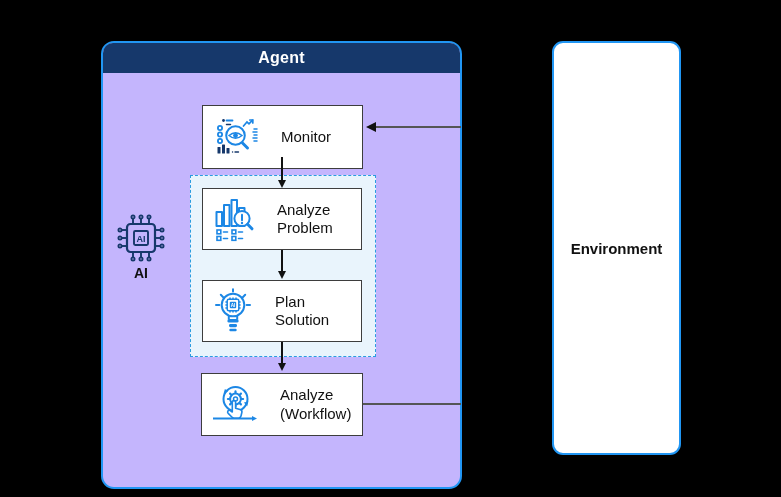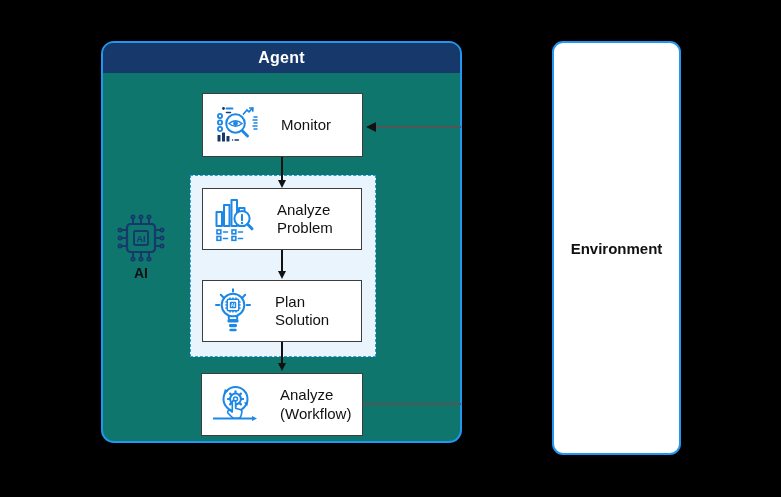--- a/index.html
+++ b/index.html
@@ -4,22 +4,22 @@
 <style>
   html,body { margin:0; padding:0; background:#000; }
   .stage {
     position:relative; width:781px; height:497px; background:#000;
     font-family:"Liberation Sans", sans-serif; overflow:hidden;
   }
   .abs { position:absolute; }
 
   
   .agent-box {
-    left:101px; top:41px; width:361px; height:402px;
-    border:2.5px solid #2196f3; border-radius:13px; background:#0f766e;
+    left:101px; top:41px; width:361px; height:448px;
+    border:2.5px solid #2196f3; border-radius:13px; background:#c4b5fd;
     box-sizing:border-box;
   }
   .agent-header {
     position:absolute; left:0; top:0; right:0; height:30px;
     background:#16386b; border-radius:10px 10px 0 0;
     display:flex; align-items:center; justify-content:center;
     color:#fff; font-size:16px; font-weight:700; letter-spacing:.2px;
   }
 
   
@@ -38,21 +38,21 @@
   }
 
   
   .step-box {
     background:#fff; border:1.5px solid #3d3d3d; box-sizing:border-box;
     display:flex; align-items:center; padding:0 4px 0 10px; gap:22px;
     color:#111; font-size:15px; line-height:1.22;
   }
   .step-box .icon { flex:0 0 auto; display:block; }
   .step-label { flex:1; }
-  .box-monitor { left:202px; top:93px;  width:161px; height:64px; }
+  .box-monitor { left:202px; top:105px;  width:161px; height:64px; }
   .box-analyze { left:202px; top:188px; width:160px; height:62px; }
   .box-plan    { left:202px; top:280px; width:160px; height:62px; }
   .box-execute { left:201px; top:373px; width:162px; height:63px; }
 
   
   .varrow { position:absolute; width:2px; background:#111; }
   .varrow::after {
     content:""; position:absolute; top:100%; left:-3.5px;
     border-left:4.5px solid transparent; border-right:4.5px solid transparent;
     border-top:8px solid #111;

